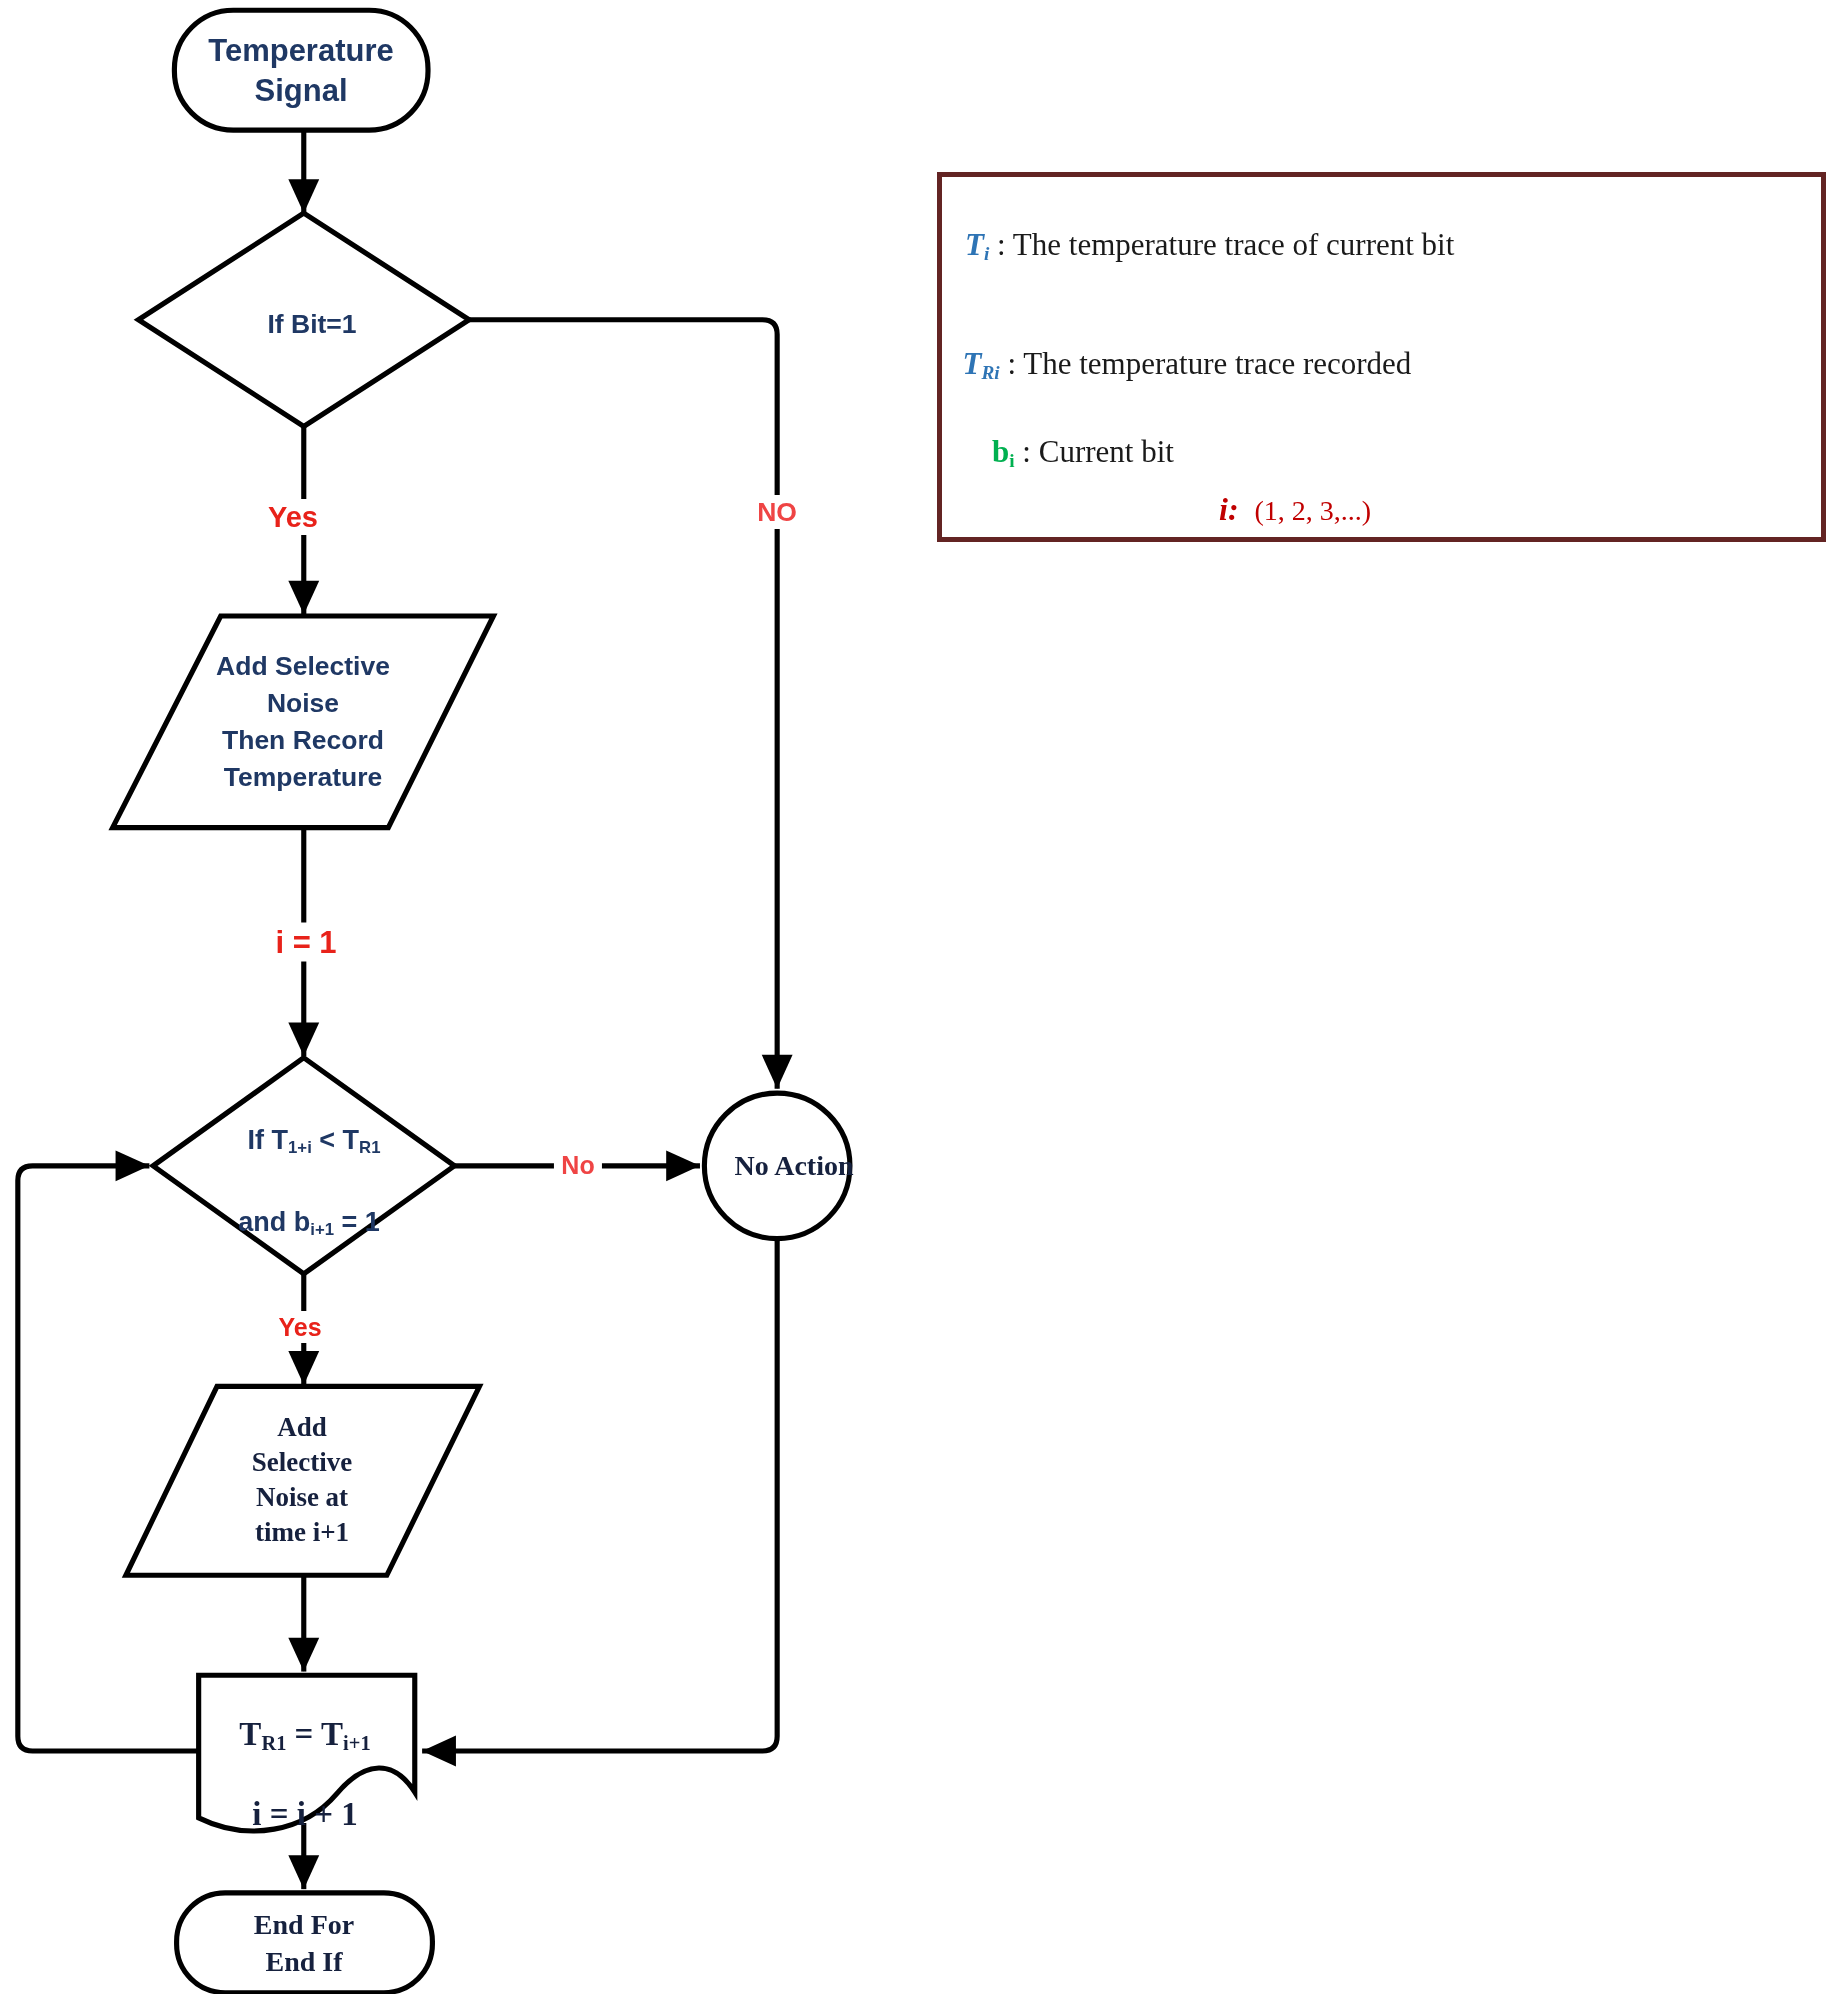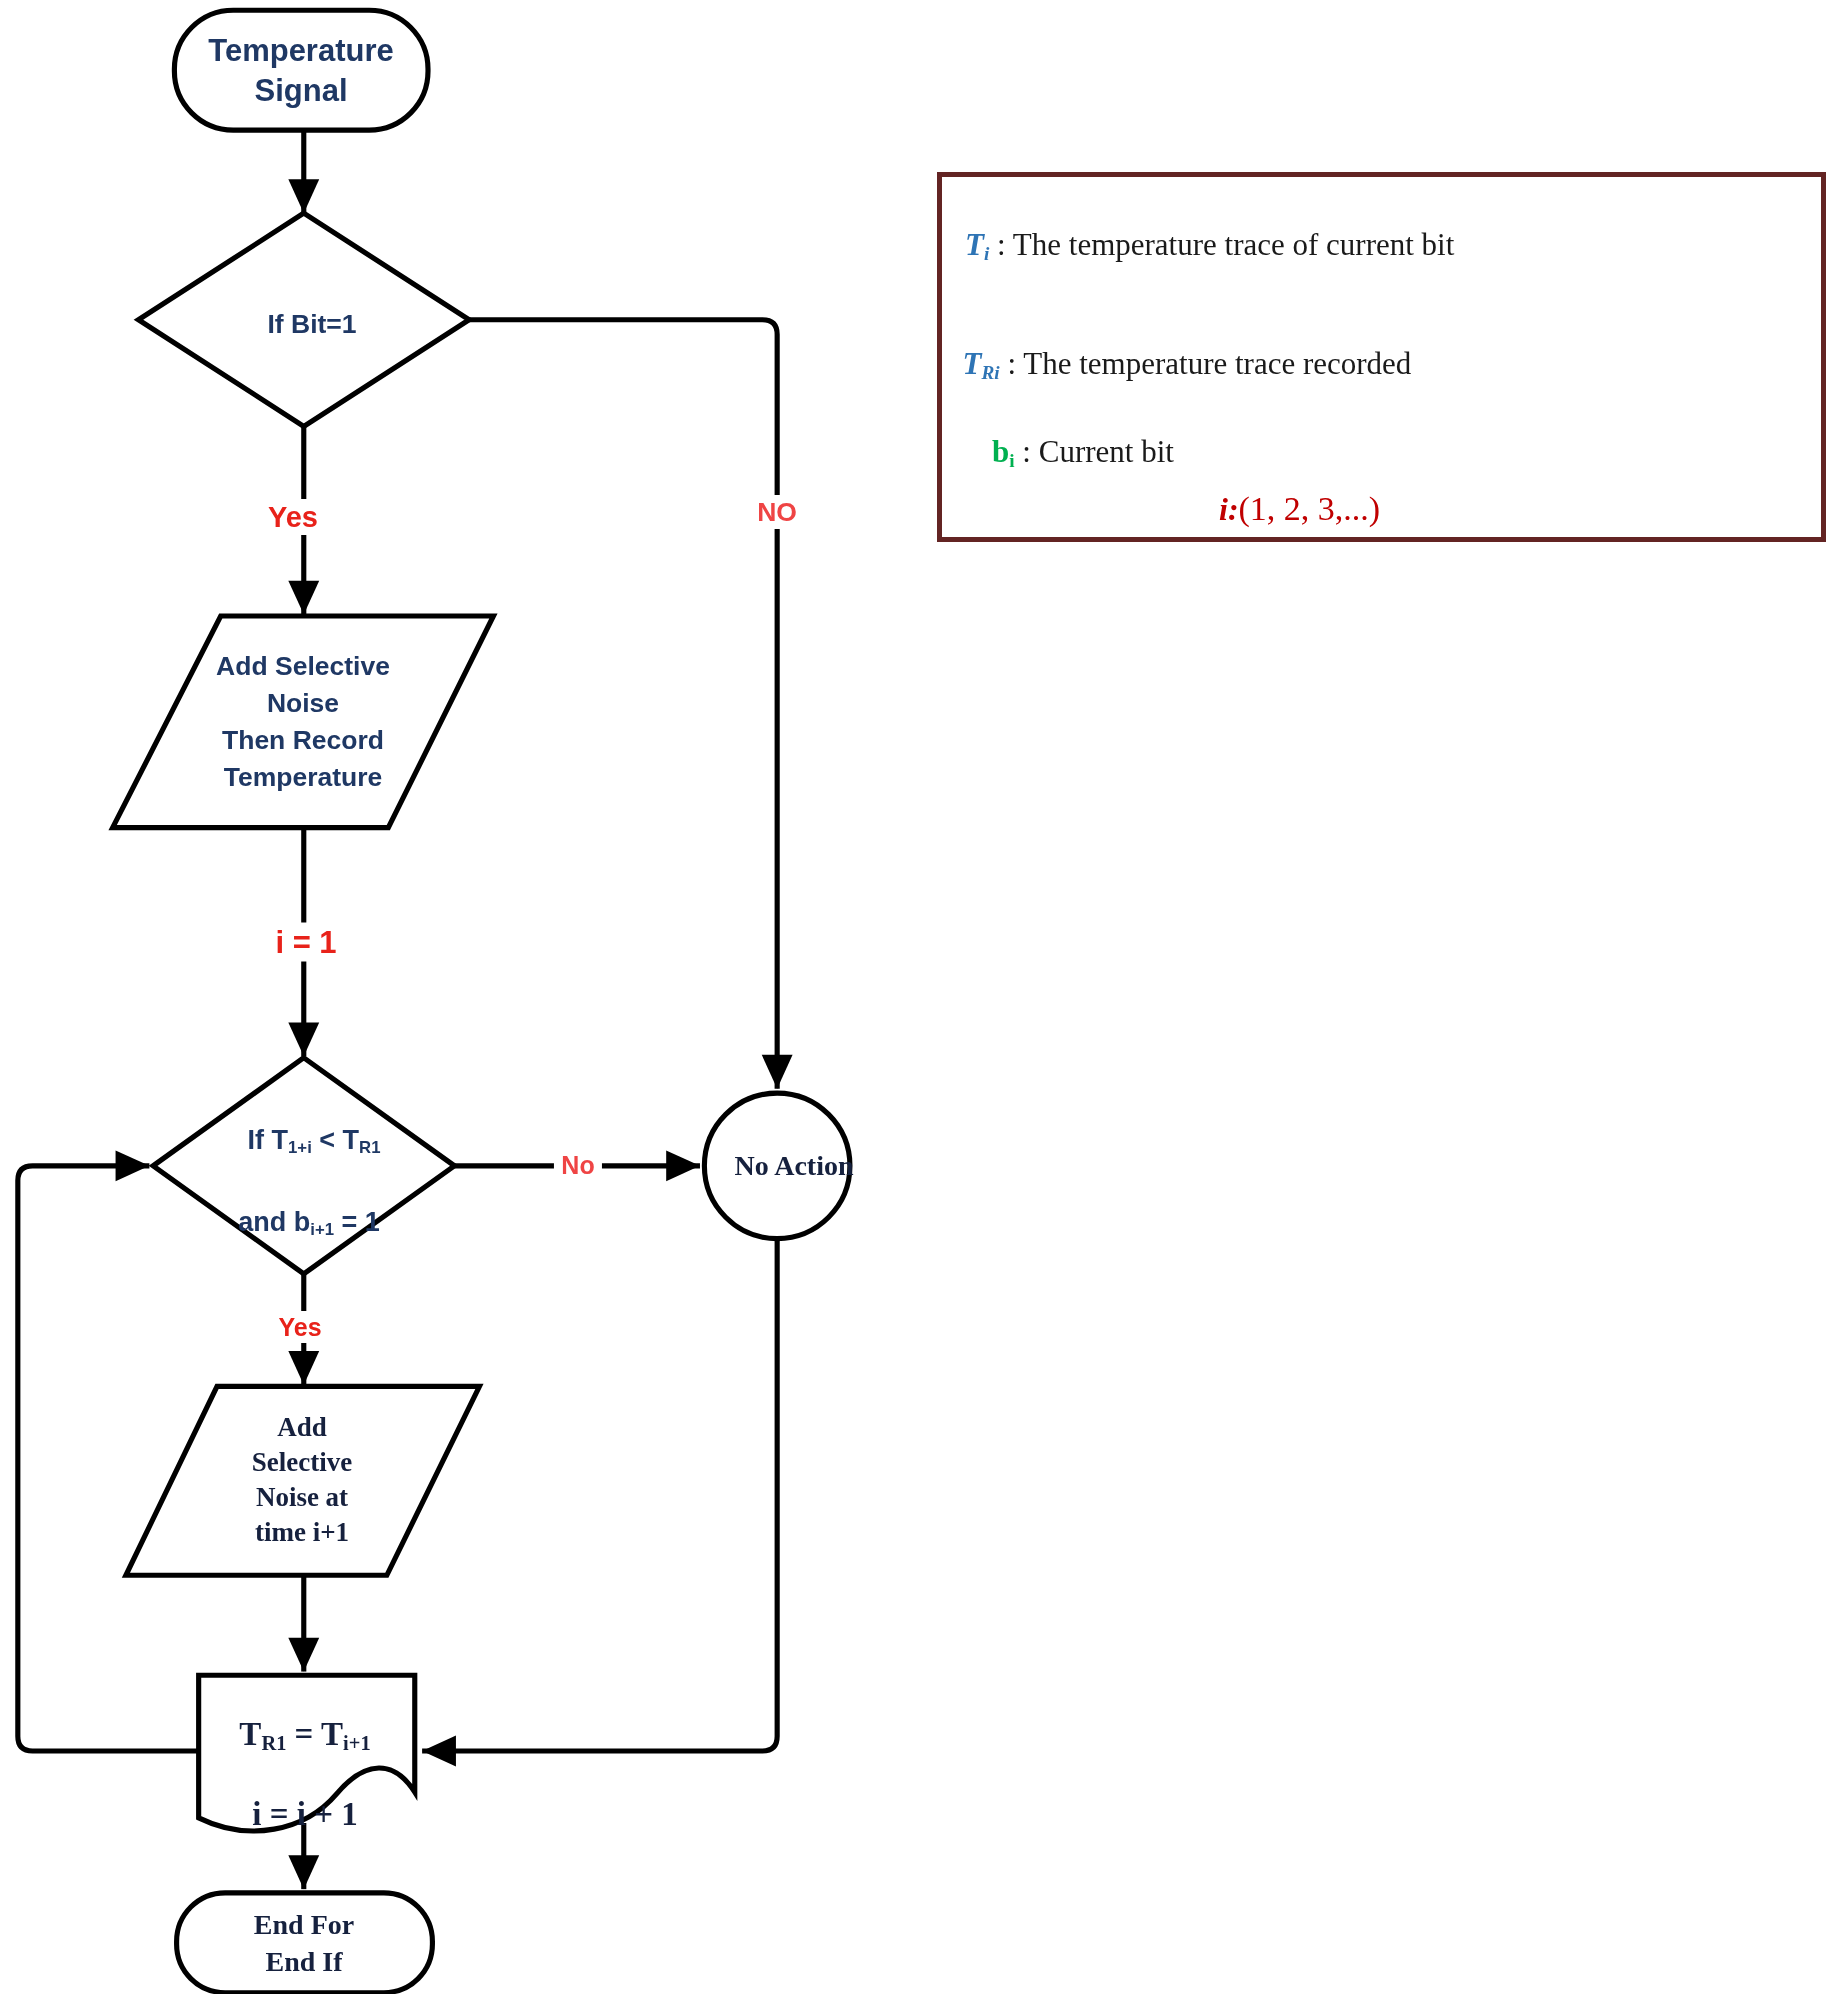--- a/index.html
+++ b/index.html
@@ -21,21 +21,21 @@
   #legend{position:absolute;left:937px;top:172px;width:889px;height:370px;
           border:5.9px solid #632423;background:#ffffff;box-sizing:border-box;}
   .leg-row{position:absolute;transform:translateY(-50%);white-space:nowrap;
            font-family:"Liberation Serif",serif;font-size:31px;color:#1A1A1A;}
   .leg-term{font-weight:700;font-style:italic;}
   .leg-blue{color:#2E74B5;}
   .leg-green{color:#00B050;font-style:normal;}
   .leg-red{color:#C00000;}
   .leg-desc{font-style:normal;}
   .leg-idx-label{font-weight:700;font-style:italic;font-size:32px;}
-  .leg-idx-vals{font-size:34px;margin-left:0;}
+  .leg-idx-vals{font-size:28px;margin-left:16px;}
 </style>
 </head>
 <body>
 
 <div id="canvas">
 
   <svg id="flow-svg" viewBox="0 0 2504 2714">
 
     <path class="conn" d="M413,177 V290"></path>
     <path class="conn" d="M413,580 V836"></path>

